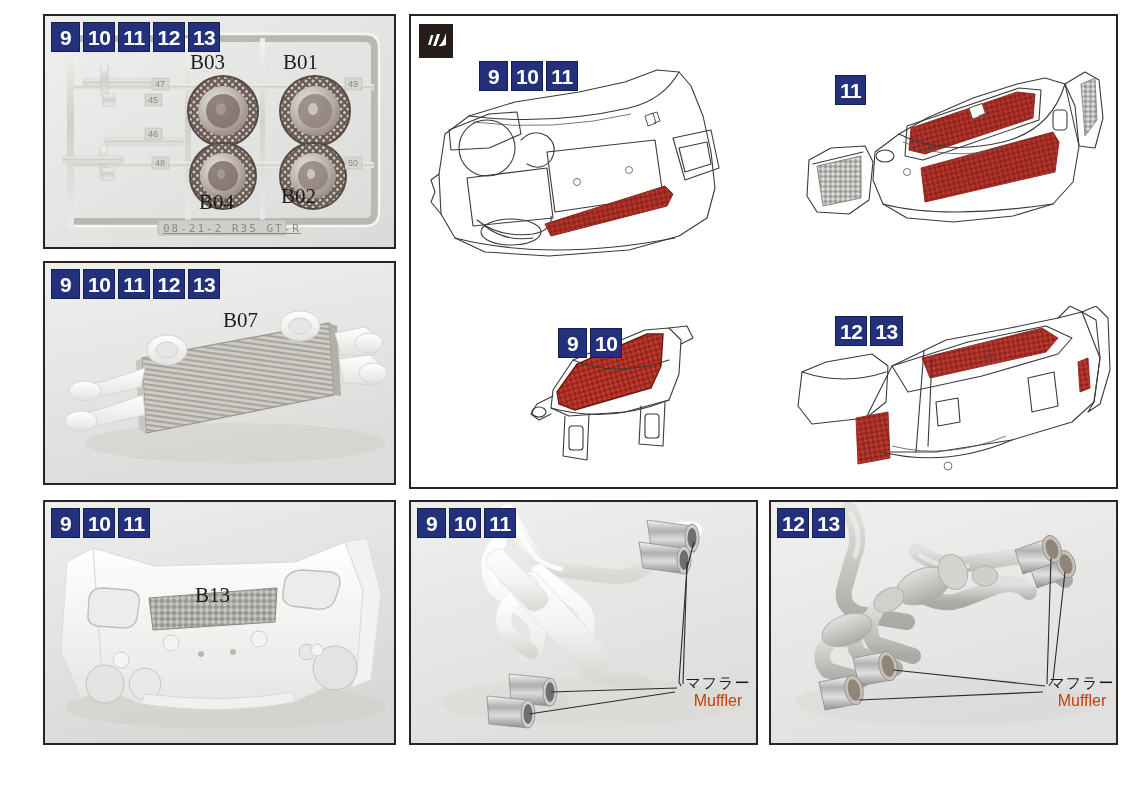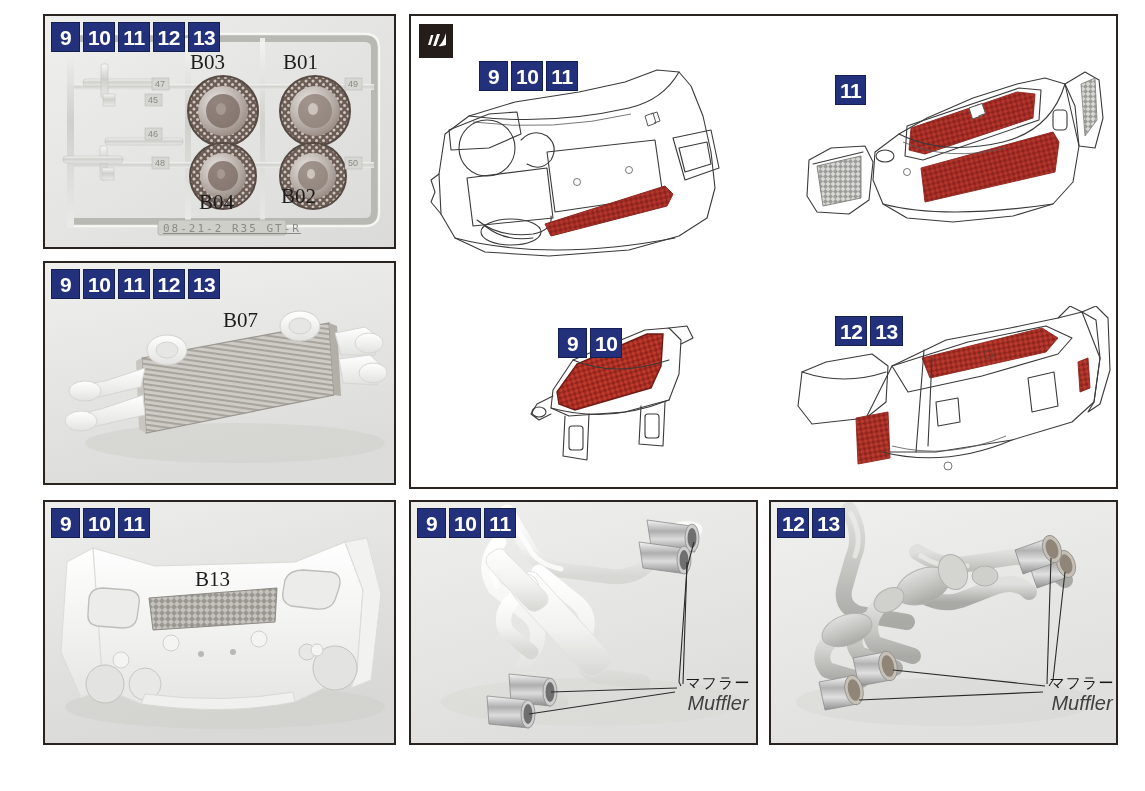--- a/index.html
+++ b/index.html
@@ -19,21 +19,21 @@
          min-width:29px;height:30px;display:flex;align-items:center;
          justify-content:center;padding:0 4px;letter-spacing:-0.5px;
          font-family:"Liberation Sans",sans-serif;}
 
   .partlabel{position:absolute;font-size:21px;color:#1c1c1c;z-index:30;
              font-family:Liberation Serif, serif;}
 
   .cap{position:absolute;z-index:35;line-height:1.15;text-align:center;}
   .cap .jp{font-size:15px;color:#1a1a1a;letter-spacing:1px;
            font-family:"DejaVu Sans",sans-serif;text-align:center;}
-  .cap .en{font-size:20px;color:#404040;font-family:"Liberation Sans",sans-serif;font-style:italic;}
+  .cap .en{font-size:16px;color:#c2410c;font-family:"Liberation Sans",sans-serif;}
 
   .logo{position:absolute;width:34px;height:34px;background:#241d19;z-index:40;}
 
   svg{display:block;}
   .ln{fill:none;stroke:#3a3a3a;stroke-width:1.1;stroke-linejoin:round;stroke-linecap:round;}
   .ln2{fill:none;stroke:#555;stroke-width:0.8;}
   .leader{fill:none;stroke:#2b2b2b;stroke-width:1.1;}
 </style>
 </head>
 <body>
@@ -280,21 +280,21 @@
   </svg>
 
   <div class="badges" style="left:6px;top:6px;">
     <div class="row">
       <div class="badge">9</div>
       <div class="badge">10</div>
       <div class="badge">11</div>
     </div>
   </div>
 
-  <div class="partlabel" style="left:150px;top:65px;">B13</div>
+  <div class="partlabel" style="left:150px;top:81px;">B13</div>
 </div>
 
 <div class="panel art" style="left:409px;top:14px;width:709px;height:475px;">
 
   <div class="logo" style="left:8px;top:8px;">
     <svg width="34" height="34" viewBox="0 0 34 34">
       <rect width="34" height="34" fill="#241d19"></rect>
       <path d="M9,21 L12,11 L14.5,11 L11.5,21 Z" fill="#ffffff"></path>
       <path d="M14,22 L18,10 L21,10 L17,22 Z" fill="#ffffff"></path>
       <path d="M19.5,22 Q24,19 27,9 L27,21 Q23,22.5 19.5,22 Z" fill="#ffffff"></path>

